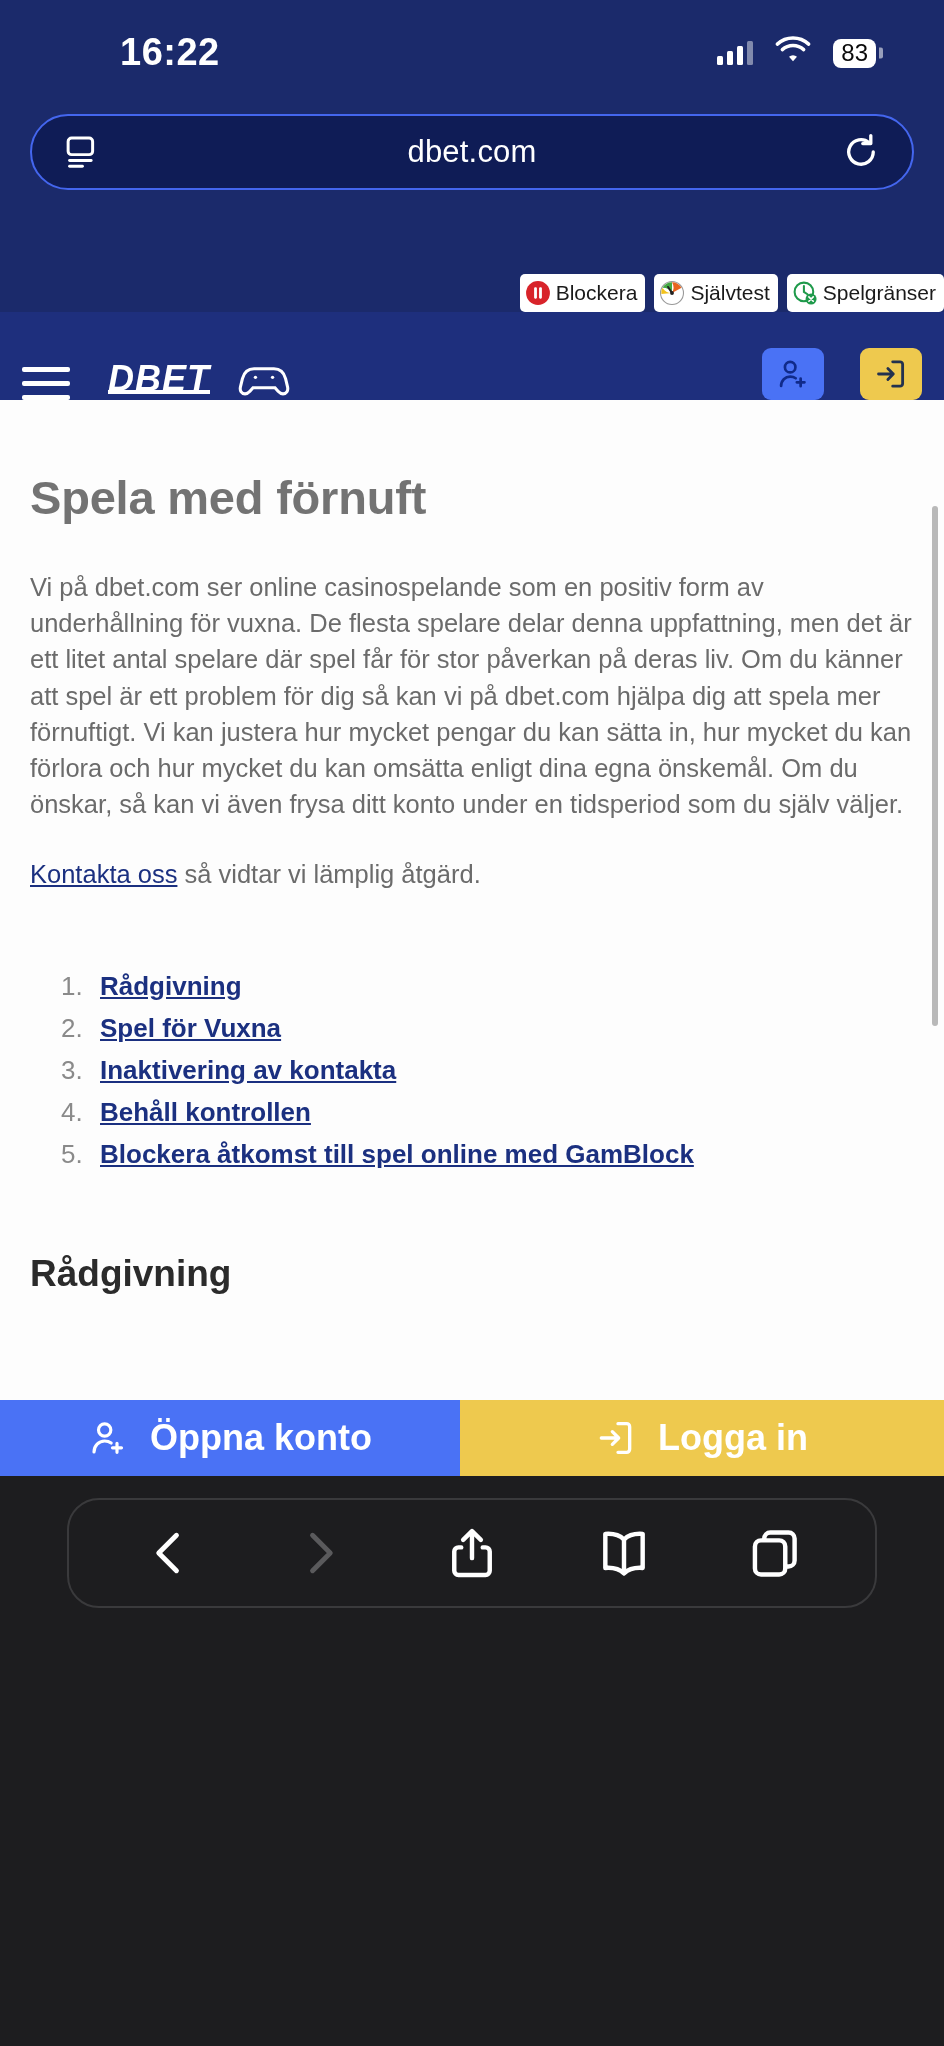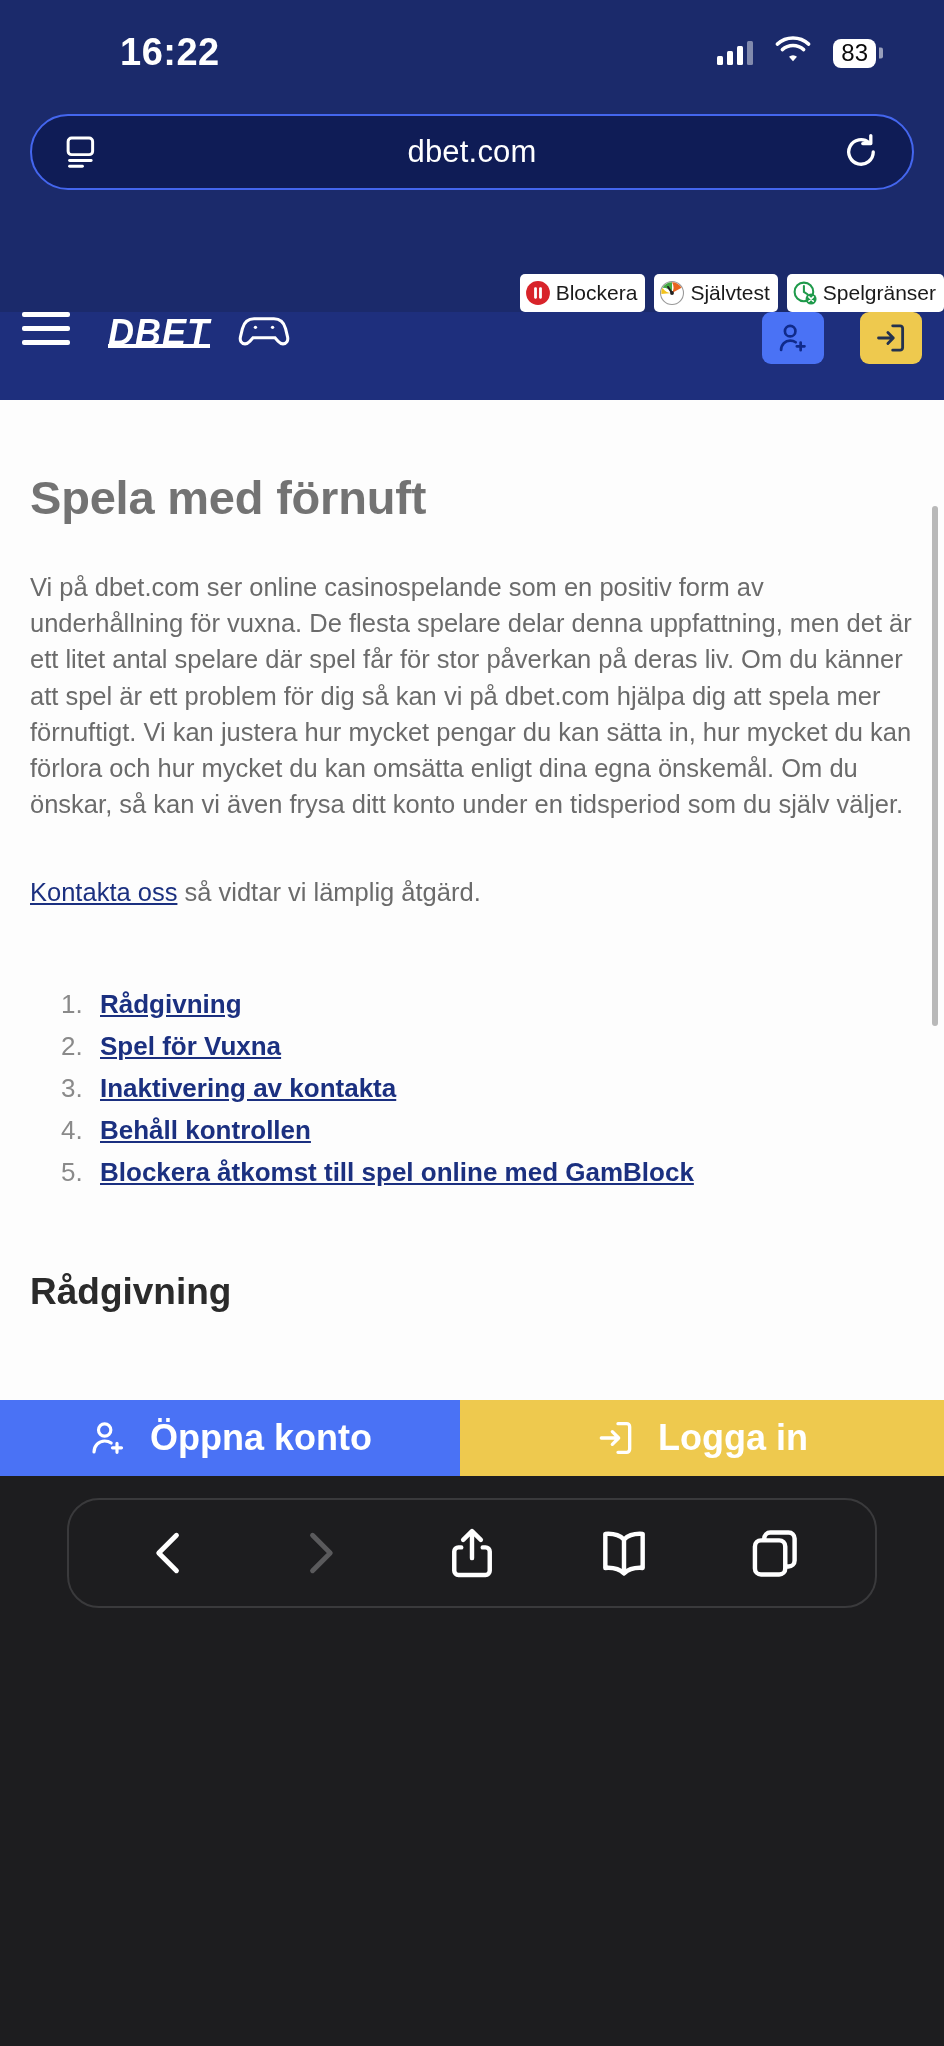--- a/index.html
+++ b/index.html
@@ -110,21 +110,21 @@
     white-space:nowrap;
   }
   .badge .bicon { width:26px; height:26px; flex:none; display:block; }
   .badge .bicon svg { width:100%; height:100%; display:block; }
 
   
   .site-header {
     background:#1e2f7d;
     height:88px;
     display:flex;
-    align-items:flex-start;
+    align-items:flex-end;
     padding:0 22px;
     gap:24px;
   }
   .hamburger { width:48px; display:flex; flex-direction:column; gap:9px; flex:none; }
   .hamburger span { display:block; height:5px; background:#fff; border-radius:2px; }
   .brand {
     color:#fff;
     font-size:36px;
     font-weight:800;
     font-style:italic;
@@ -173,21 +173,21 @@
   p.body-copy {
     color:#6b6b6b;
     font-size:25.5px;
     line-height:1.42;
     margin-top:44px;
   }
   p.contact-line {
     color:#6b6b6b;
     font-size:25.5px;
     line-height:1.42;
-    margin-top:52px;
+    margin-top:34px;
   }
   a.inline-link {
     color:#1b3080;
     text-decoration:underline;
   }
   ol.toc {
     margin-top:72px;
     padding-left:60px;
     color:#8a8a8a;
     font-size:26px;

